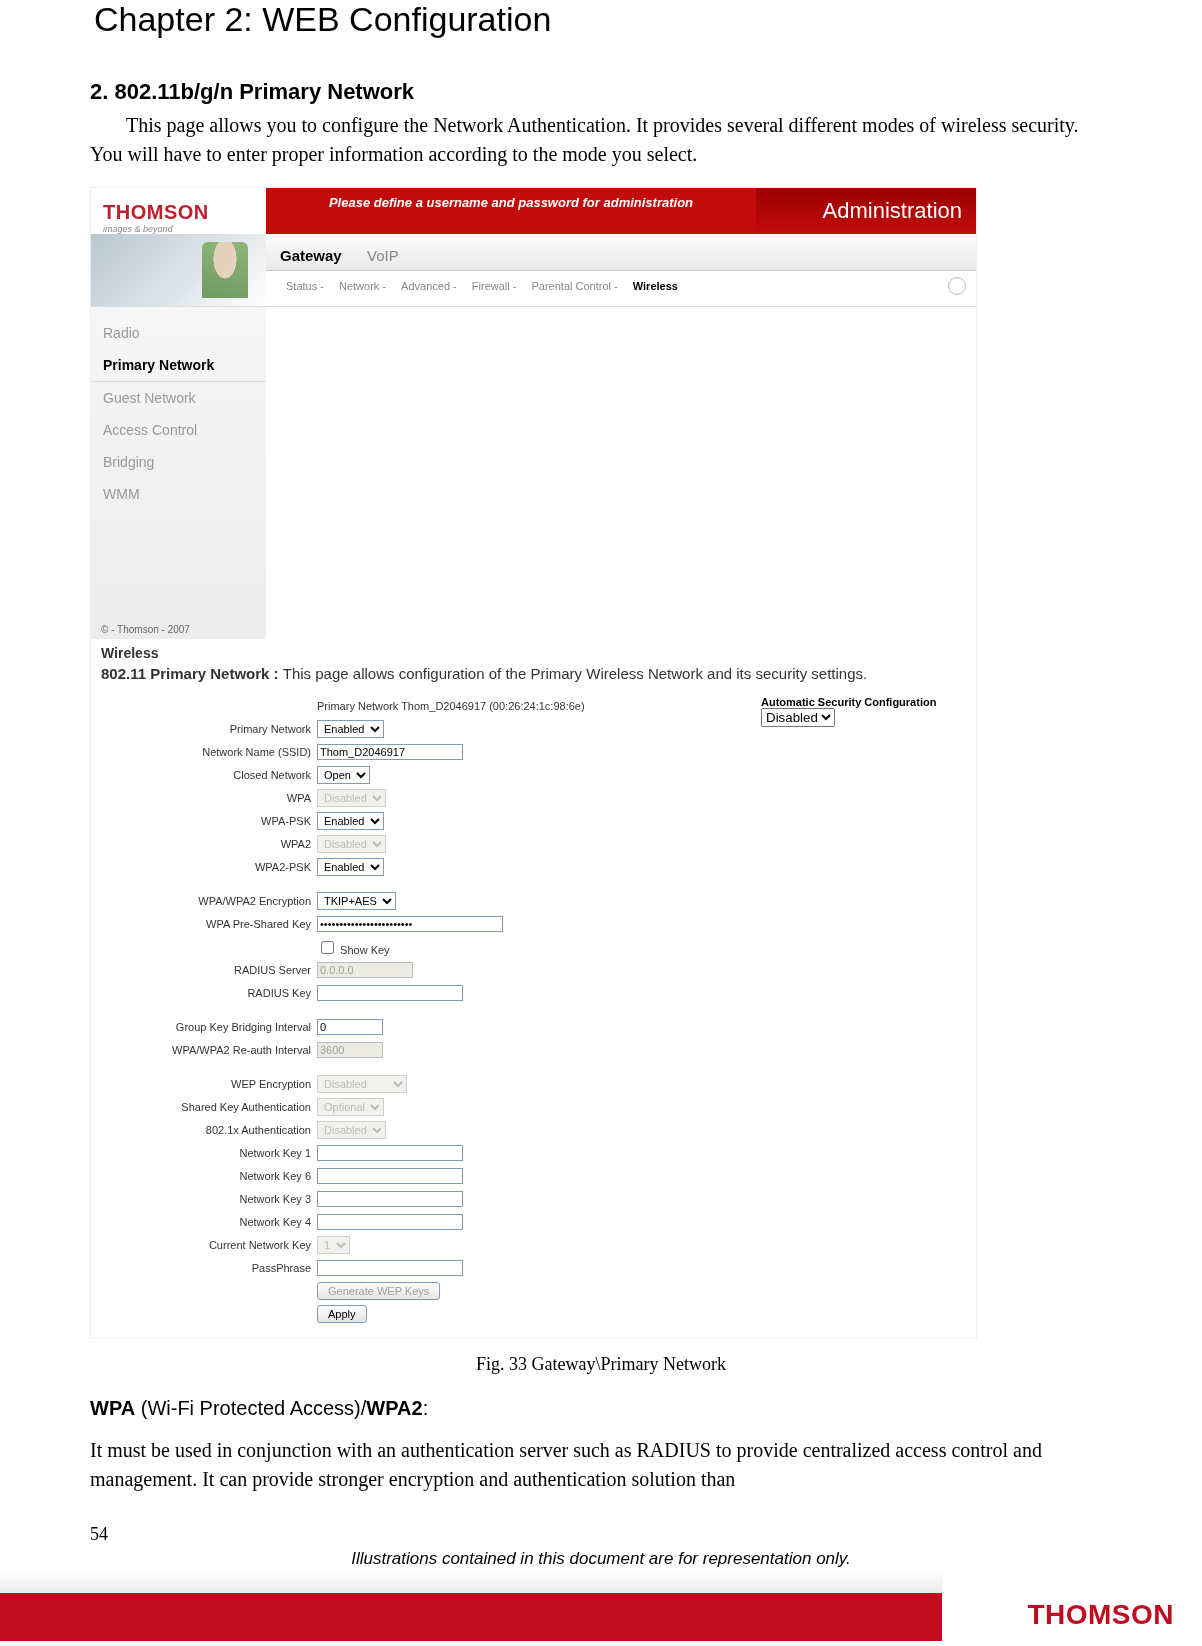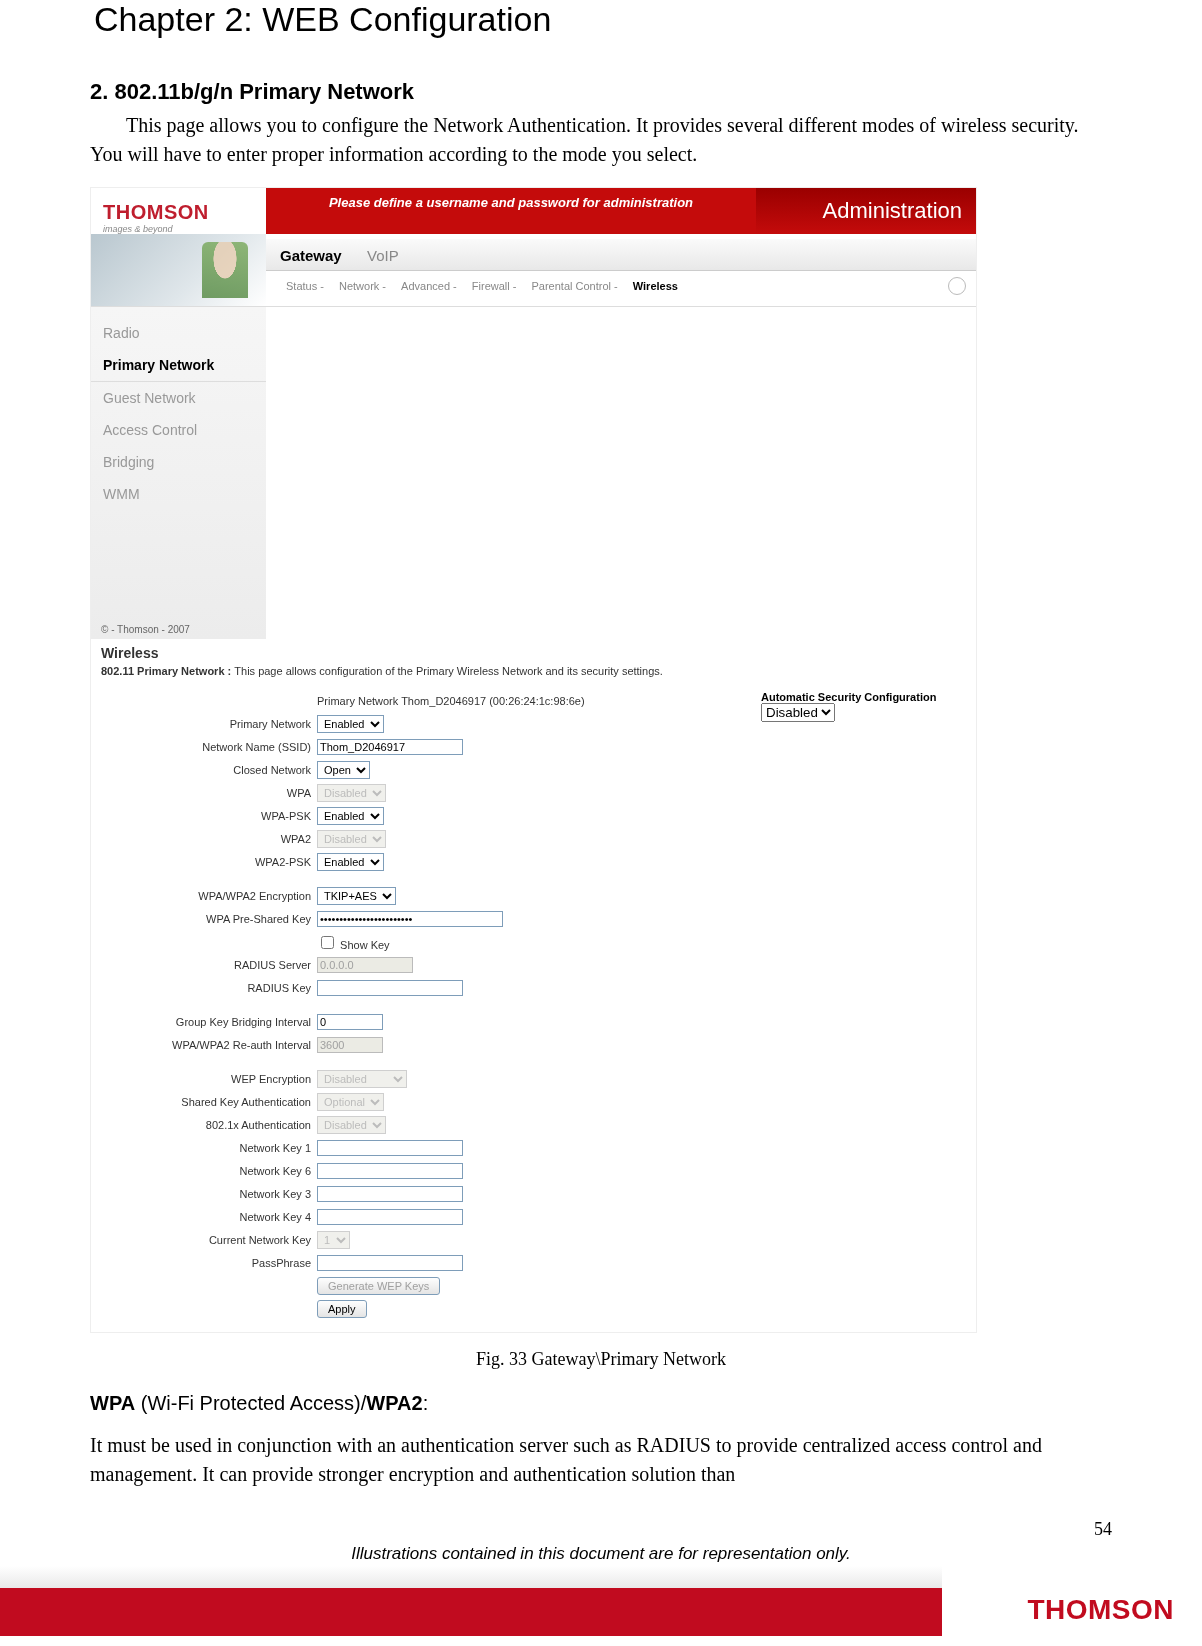--- a/index.html
+++ b/index.html
@@ -145,21 +145,21 @@
     font-size:14px;
   }
   .sidebar div { padding: 8px 12px; }
   .sidebar .active { color:#000; font-weight:700; border-bottom:1px solid #ddd;}
   .sidebar .footer { font-size:10px; color:#666; margin-top:110px; padding:4px 10px;}
   .main {
     flex:1;
     padding: 6px 10px 10px 10px;
   }
   .main h4 { margin:0 0 4px 0; font-size:14px; }
-  .main .desc { font-size:11px; color:#333; margin-bottom:14px;}
+  .main .desc { font-size:15px; color:#333; margin-bottom:14px;}
   .form-row {
     display:flex;
     align-items:center;
     margin: 3px 0;
     font-size:11px;
     min-height:20px;
   }
   .form-row .lbl { width: 210px; text-align:right; padding-right:6px; color:#333;}
   .form-row .val { flex:1; }
   .form-row select, .form-row input[type=text], .form-row input[type=password] {
@@ -185,21 +185,21 @@
     font-size:11px; padding:2px 10px; border-radius:3px;
     font-family: Arial, sans-serif;
   }
   .btn.dis { color:#a0a0a0; }
   .caption {
     text-align:center;
     font-size:18px;
     margin: 10px 0 18px 0;
   }
   .page-num {
-    text-align:right;
+    text-align:left;
     font-size:18px;
     margin-top: 30px;
   }
   .footer-note {
     text-align:center;
     font-family: "Trebuchet MS", sans-serif;
     font-style: italic;
     font-size: 17px;
     margin: 4px 0 24px 0;
   }

